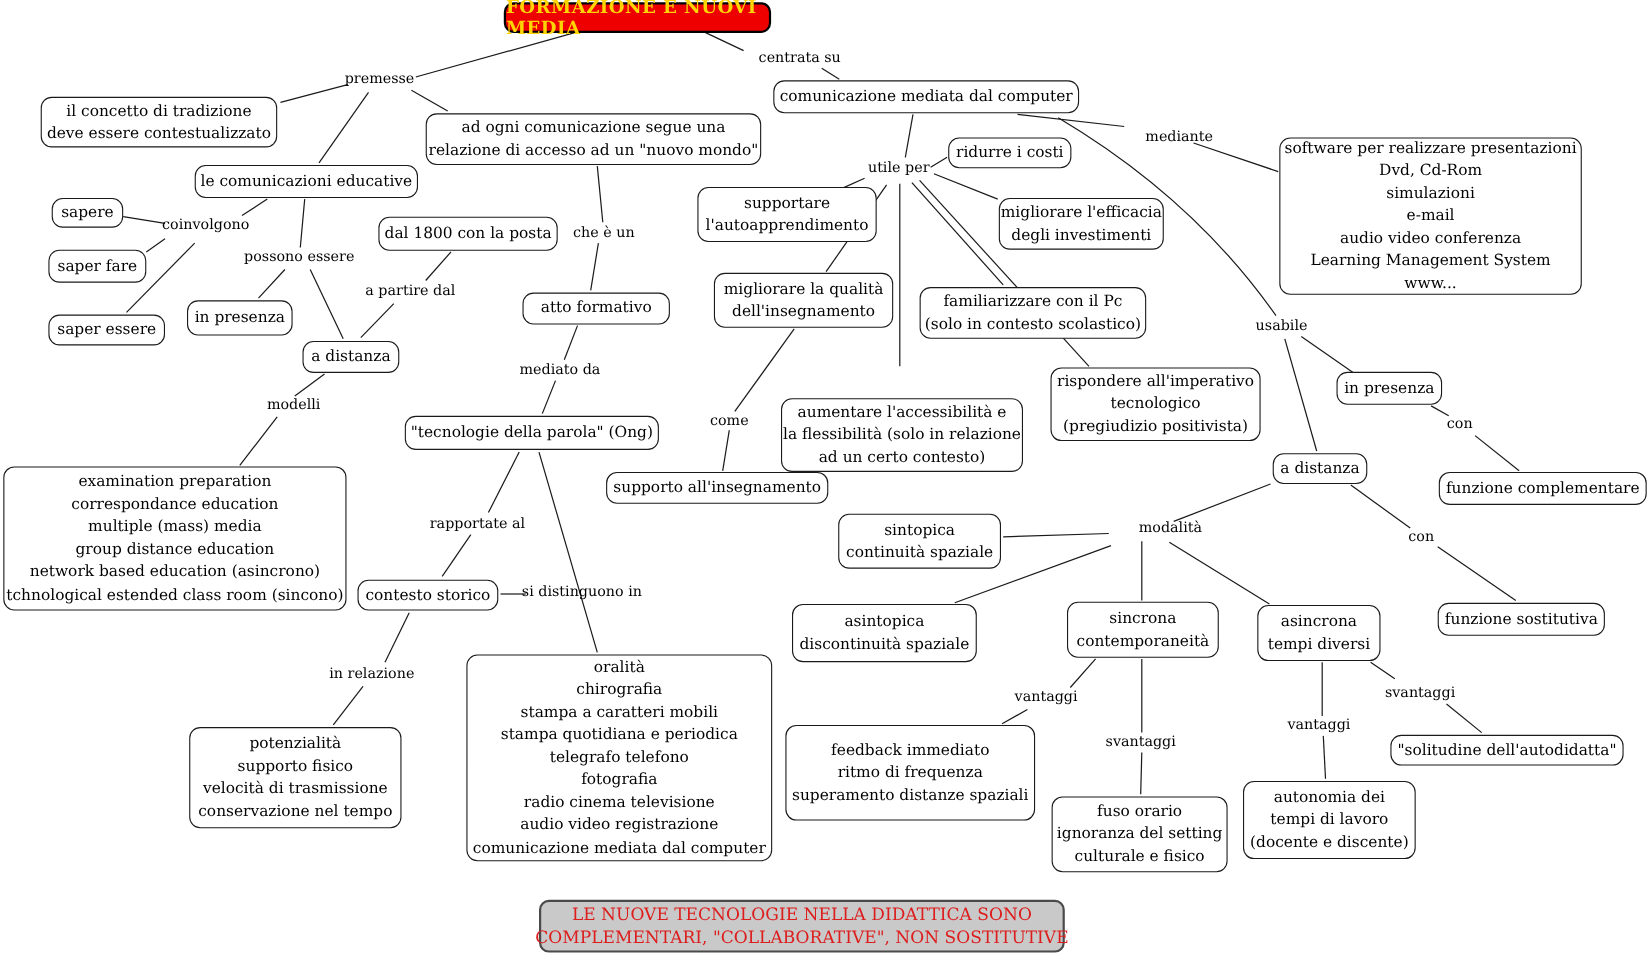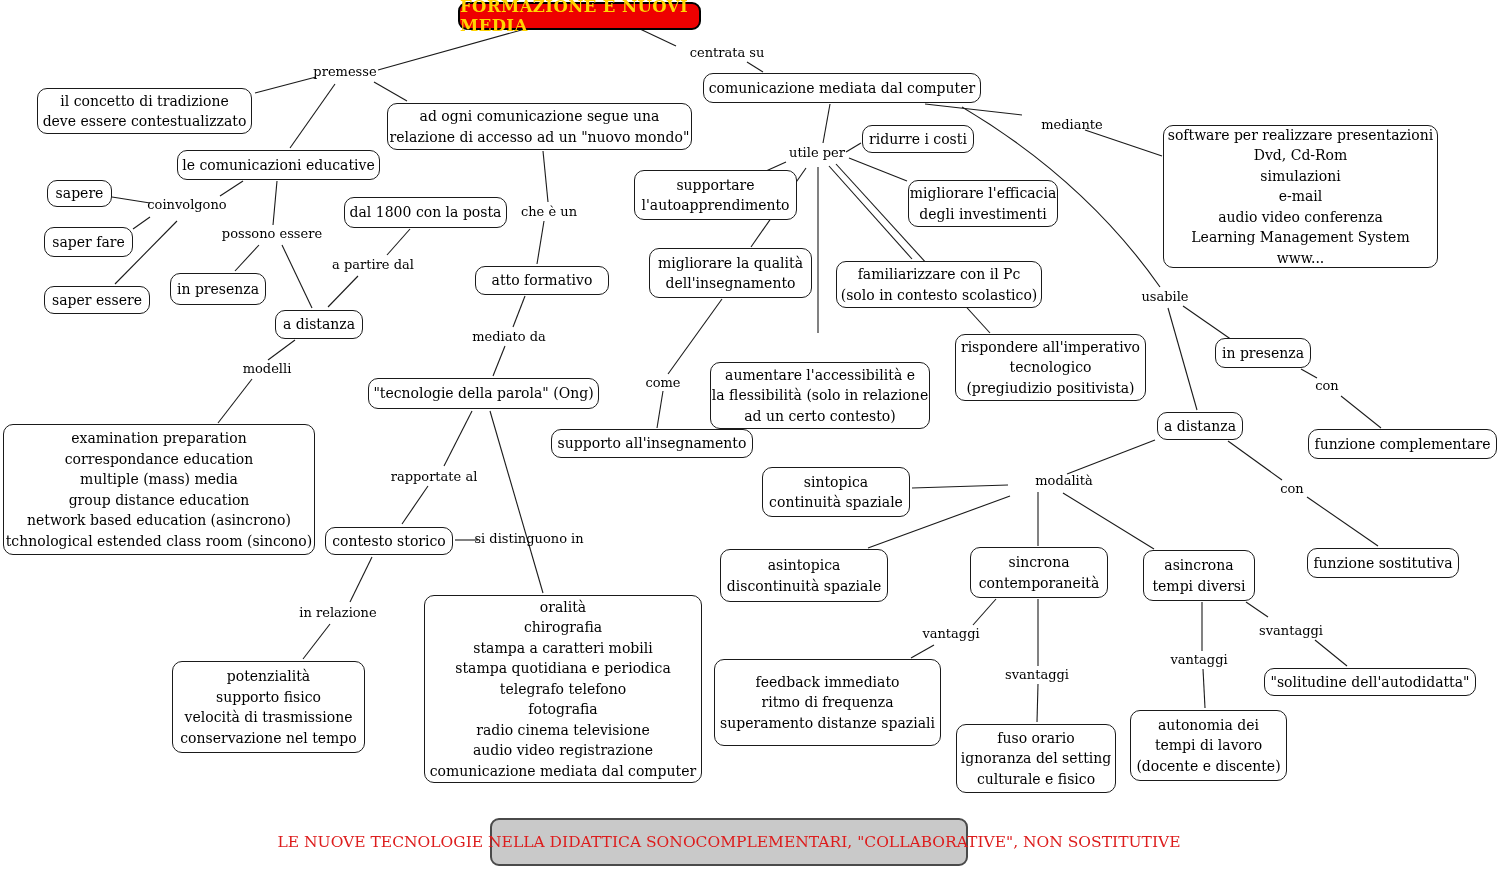--- a/index.html
+++ b/index.html
@@ -49,21 +49,21 @@
     font-weight: bold; font-size: 16.5px; letter-spacing: 0.4px;
   }
   #banner-node {
     position: absolute;
     left: 490px; top: 818px; width: 478px; height: 48px;
     box-sizing: border-box;
     background: var(--banner-bg, #c9c9c9);
     color: var(--banner-text, #dd1c1c);
     border: 2px solid var(--banner-border, #4a4a4a);
     border-radius: 9px;
-    display: flex; flex-direction: row; align-items: center; justify-content: center;
+    display: flex; flex-direction: column; align-items: center; justify-content: center;
     font-size: 15.5px; line-height: 21px; text-align: center;
   }
   #banner-node span { white-space: nowrap; }
 </style>
 </head>
 <body>
 
 <div id="map" style="--page-bg: #ffffff; --node-bg: #ffffff; --node-border: #1a1a1a; --text: #000000; --title-bg: #ee0000; --title-text: #ffd400; --title-border: #000000; --banner-bg: #c9c9c9; --banner-border: #4a4a4a; --banner-text: #dd1c1c;">
   <svg id="edges" viewBox="0 0 1500 873" xmlns="http://www.w3.org/2000/svg">
       <line x1="525" y1="29" x2="378" y2="70" stroke="#1a1a1a" stroke-width="1.1"></line>

